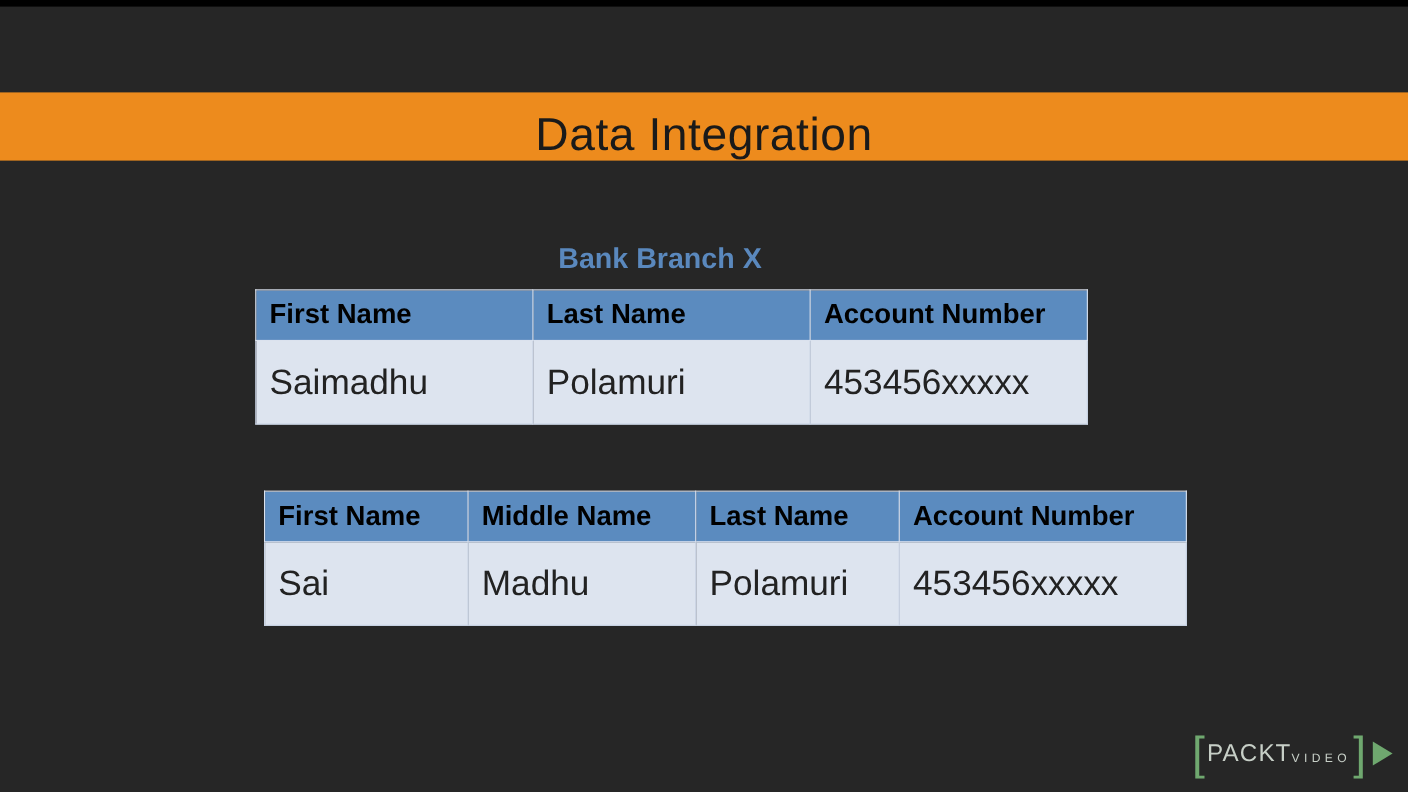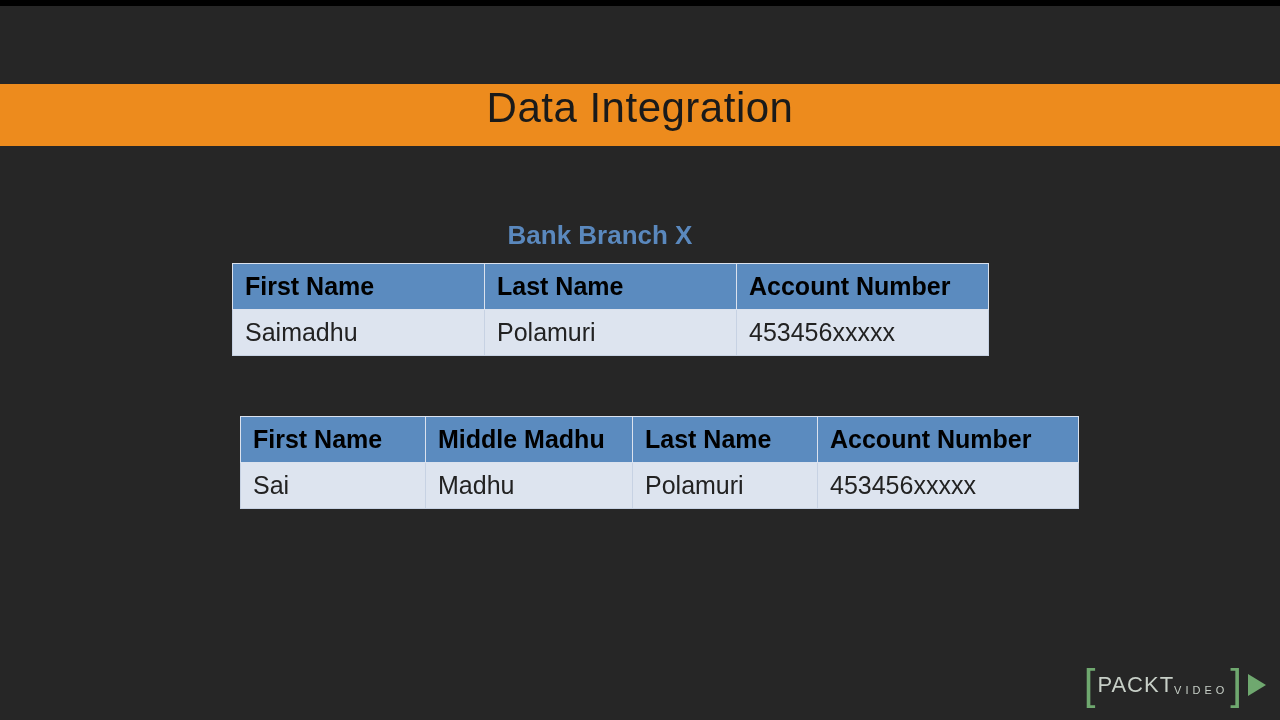--- a/index.html
+++ b/index.html
@@ -16,21 +16,21 @@
     width: 100%;
   }
   .titlebar {
     position: absolute;
     top: 84px;
     left: 0;
     width: 100%;
     height: 62px;
     background: #ed8b1d;
     display: flex;
-    align-items: flex-start;
+    align-items: flex-end;
     justify-content: center;
   }
   .titlebar h1 {
     font-weight: 300;
     font-size: 42px;
     color: #1a1a1a;
     letter-spacing: 0.5px;
   }
   .content { position: absolute; top: 160px; left: 0; right: 0; }
   .section-title {
@@ -53,22 +53,22 @@
     color: #000000;
     text-align: left;
     font-weight: 600;
     font-size: 25px;
     padding: 8px 12px;
     border: 1.5px solid #dbe2ee;
   }
   td {
     background: #dde4ef;
     color: #222;
-    font-size: 25px;
-    padding: 8px 12px;
+    font-size: 32px;
+    padding: 19px 12px;
     border: 1.5px solid #c7d2e3;
   }
   .t1 { width: 756px; border: 1.5px solid #c7d2e3; }
   .t1 col.c1 { width: 252px; }
   .t1 col.c2 { width: 252px; }
   .t1 col.c3 { width: 252px; }
   .t2 { width: 838px; border: 1.5px solid #c7d2e3; }
   .t2 col.c1 { width: 185px; }
   .t2 col.c2 { width: 207px; }
   .t2 col.c3 { width: 185px; }
@@ -135,21 +135,21 @@
     <table class="t2">
       <colgroup>
           <col class="c1">
           <col class="c2">
           <col class="c3">
           <col class="c4">
         </colgroup>
       <thead>
         <tr>
           <th>First Name</th>
-          <th>Middle Madhu</th>
+          <th>Middle Name</th>
           <th>Last Name</th>
           <th>Account Number</th>
         </tr>
       </thead>
       <tbody>
         <tr>
           <td>Sai</td>
           <td>Madhu</td>
           <td>Polamuri</td>
           <td>453456xxxxx</td>

